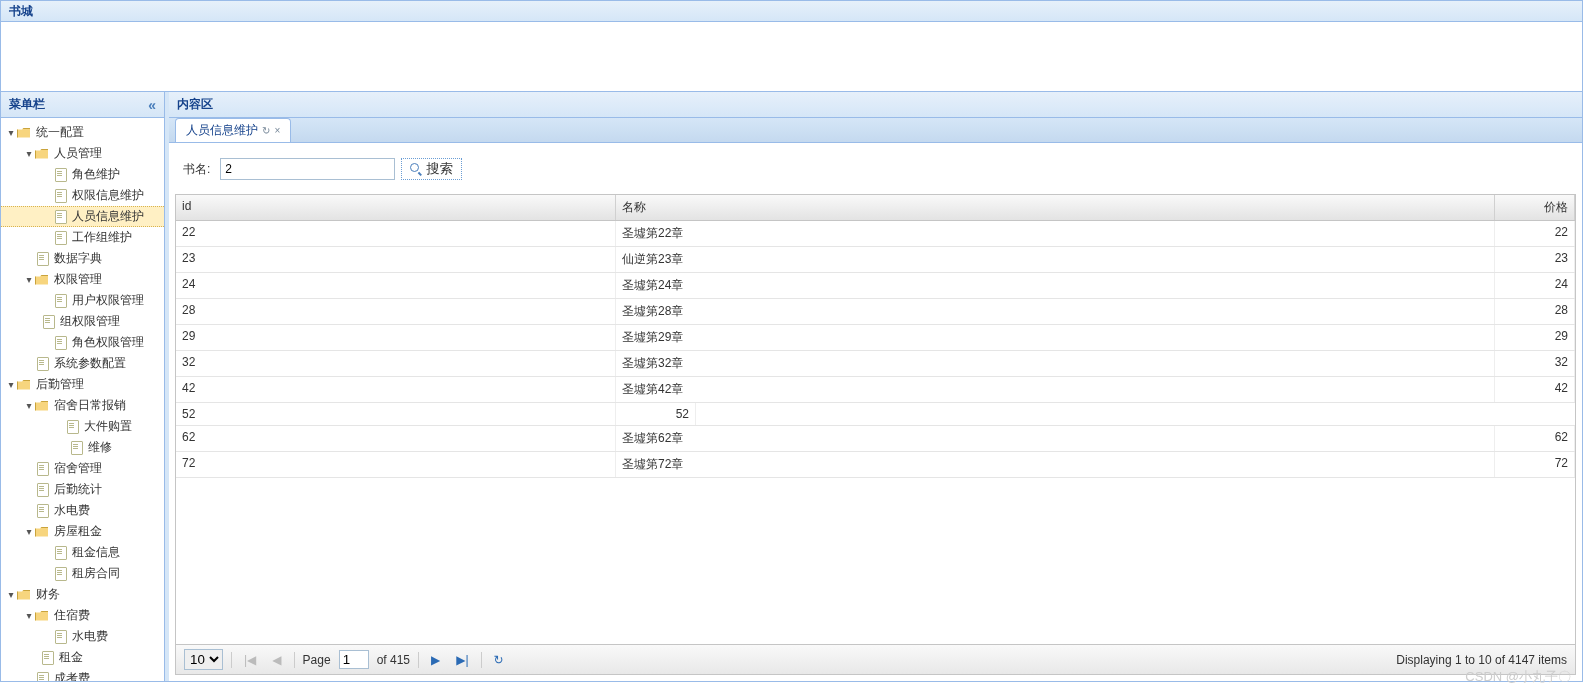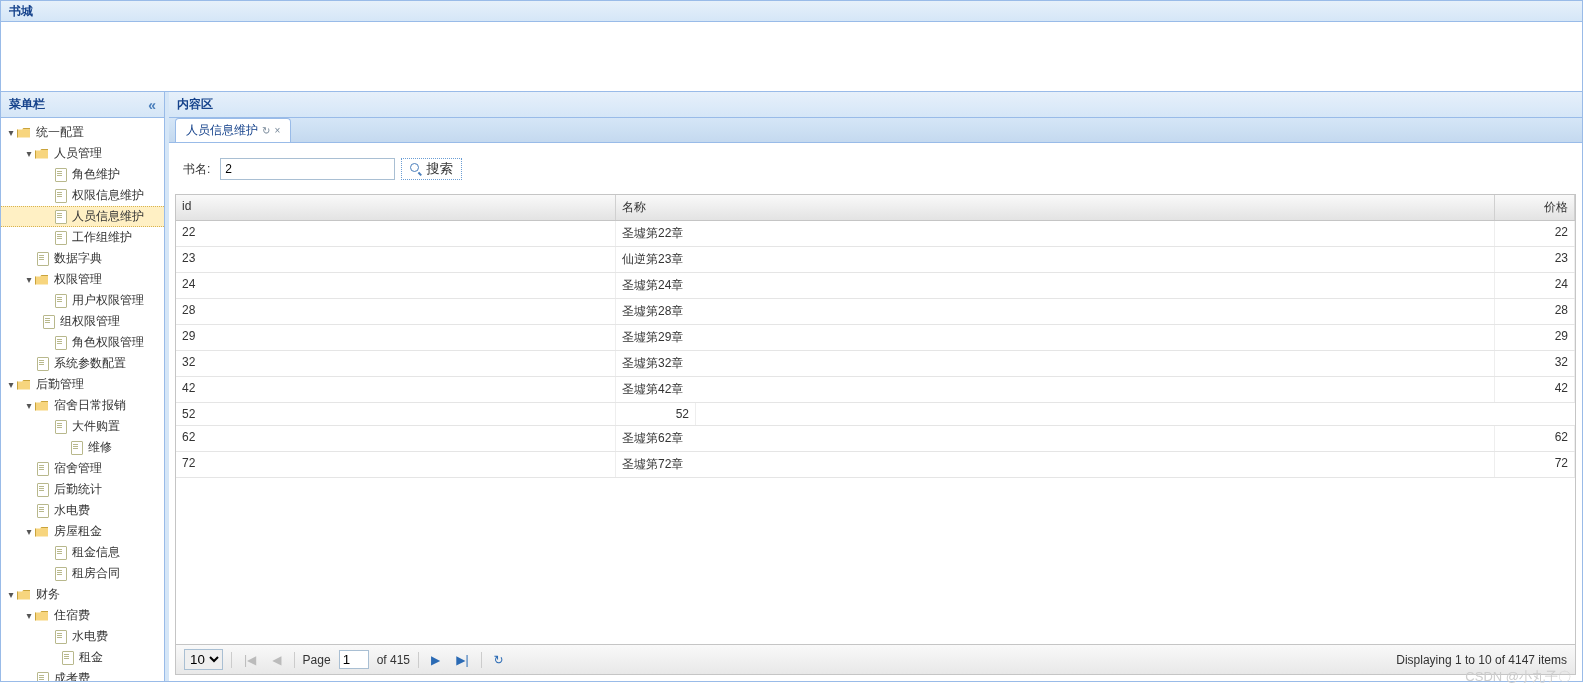--- a/index.html
+++ b/index.html
@@ -136,21 +136,21 @@
         <div class="tree-node" style="padding-left: 4px;">
           <span class="tree-toggle">▾</span>
           <span class="tree-icon folder-open"></span>
           <span>后勤管理</span>
         </div>
         <div class="tree-node" style="padding-left: 22px;">
           <span class="tree-toggle">▾</span>
           <span class="tree-icon folder-open"></span>
           <span>宿舍日常报销</span>
         </div>
-        <div class="tree-node" style="padding-left: 40px;">
+        <div class="tree-node" style="padding-left: 52px;">
           <span class="tree-toggle"></span>
           <span class="tree-icon page-icon"></span>
           <span>大件购置</span>
         </div>
         <div class="tree-node" style="padding-left: 56px;">
           <span class="tree-toggle"></span>
           <span class="tree-icon page-icon"></span>
           <span>维修</span>
         </div>
         <div class="tree-node" style="padding-left: 22px;">
@@ -191,21 +191,21 @@
         <div class="tree-node" style="padding-left: 22px;">
           <span class="tree-toggle">▾</span>
           <span class="tree-icon folder-open"></span>
           <span>住宿费</span>
         </div>
         <div class="tree-node" style="padding-left: 40px;">
           <span class="tree-toggle"></span>
           <span class="tree-icon page-icon"></span>
           <span>水电费</span>
         </div>
-        <div class="tree-node" style="padding-left: 27px; margin-left: 20px;">
+        <div class="tree-node" style="padding-left: 27px;">
           <span class="tree-toggle"></span>
           <span class="tree-icon page-icon"></span>
           <span>租金</span>
         </div>
         <div class="tree-node" style="padding-left: 22px;">
           <span class="tree-toggle"></span>
           <span class="tree-icon page-icon"></span>
           <span>成考费</span>
         </div>
       </div>

